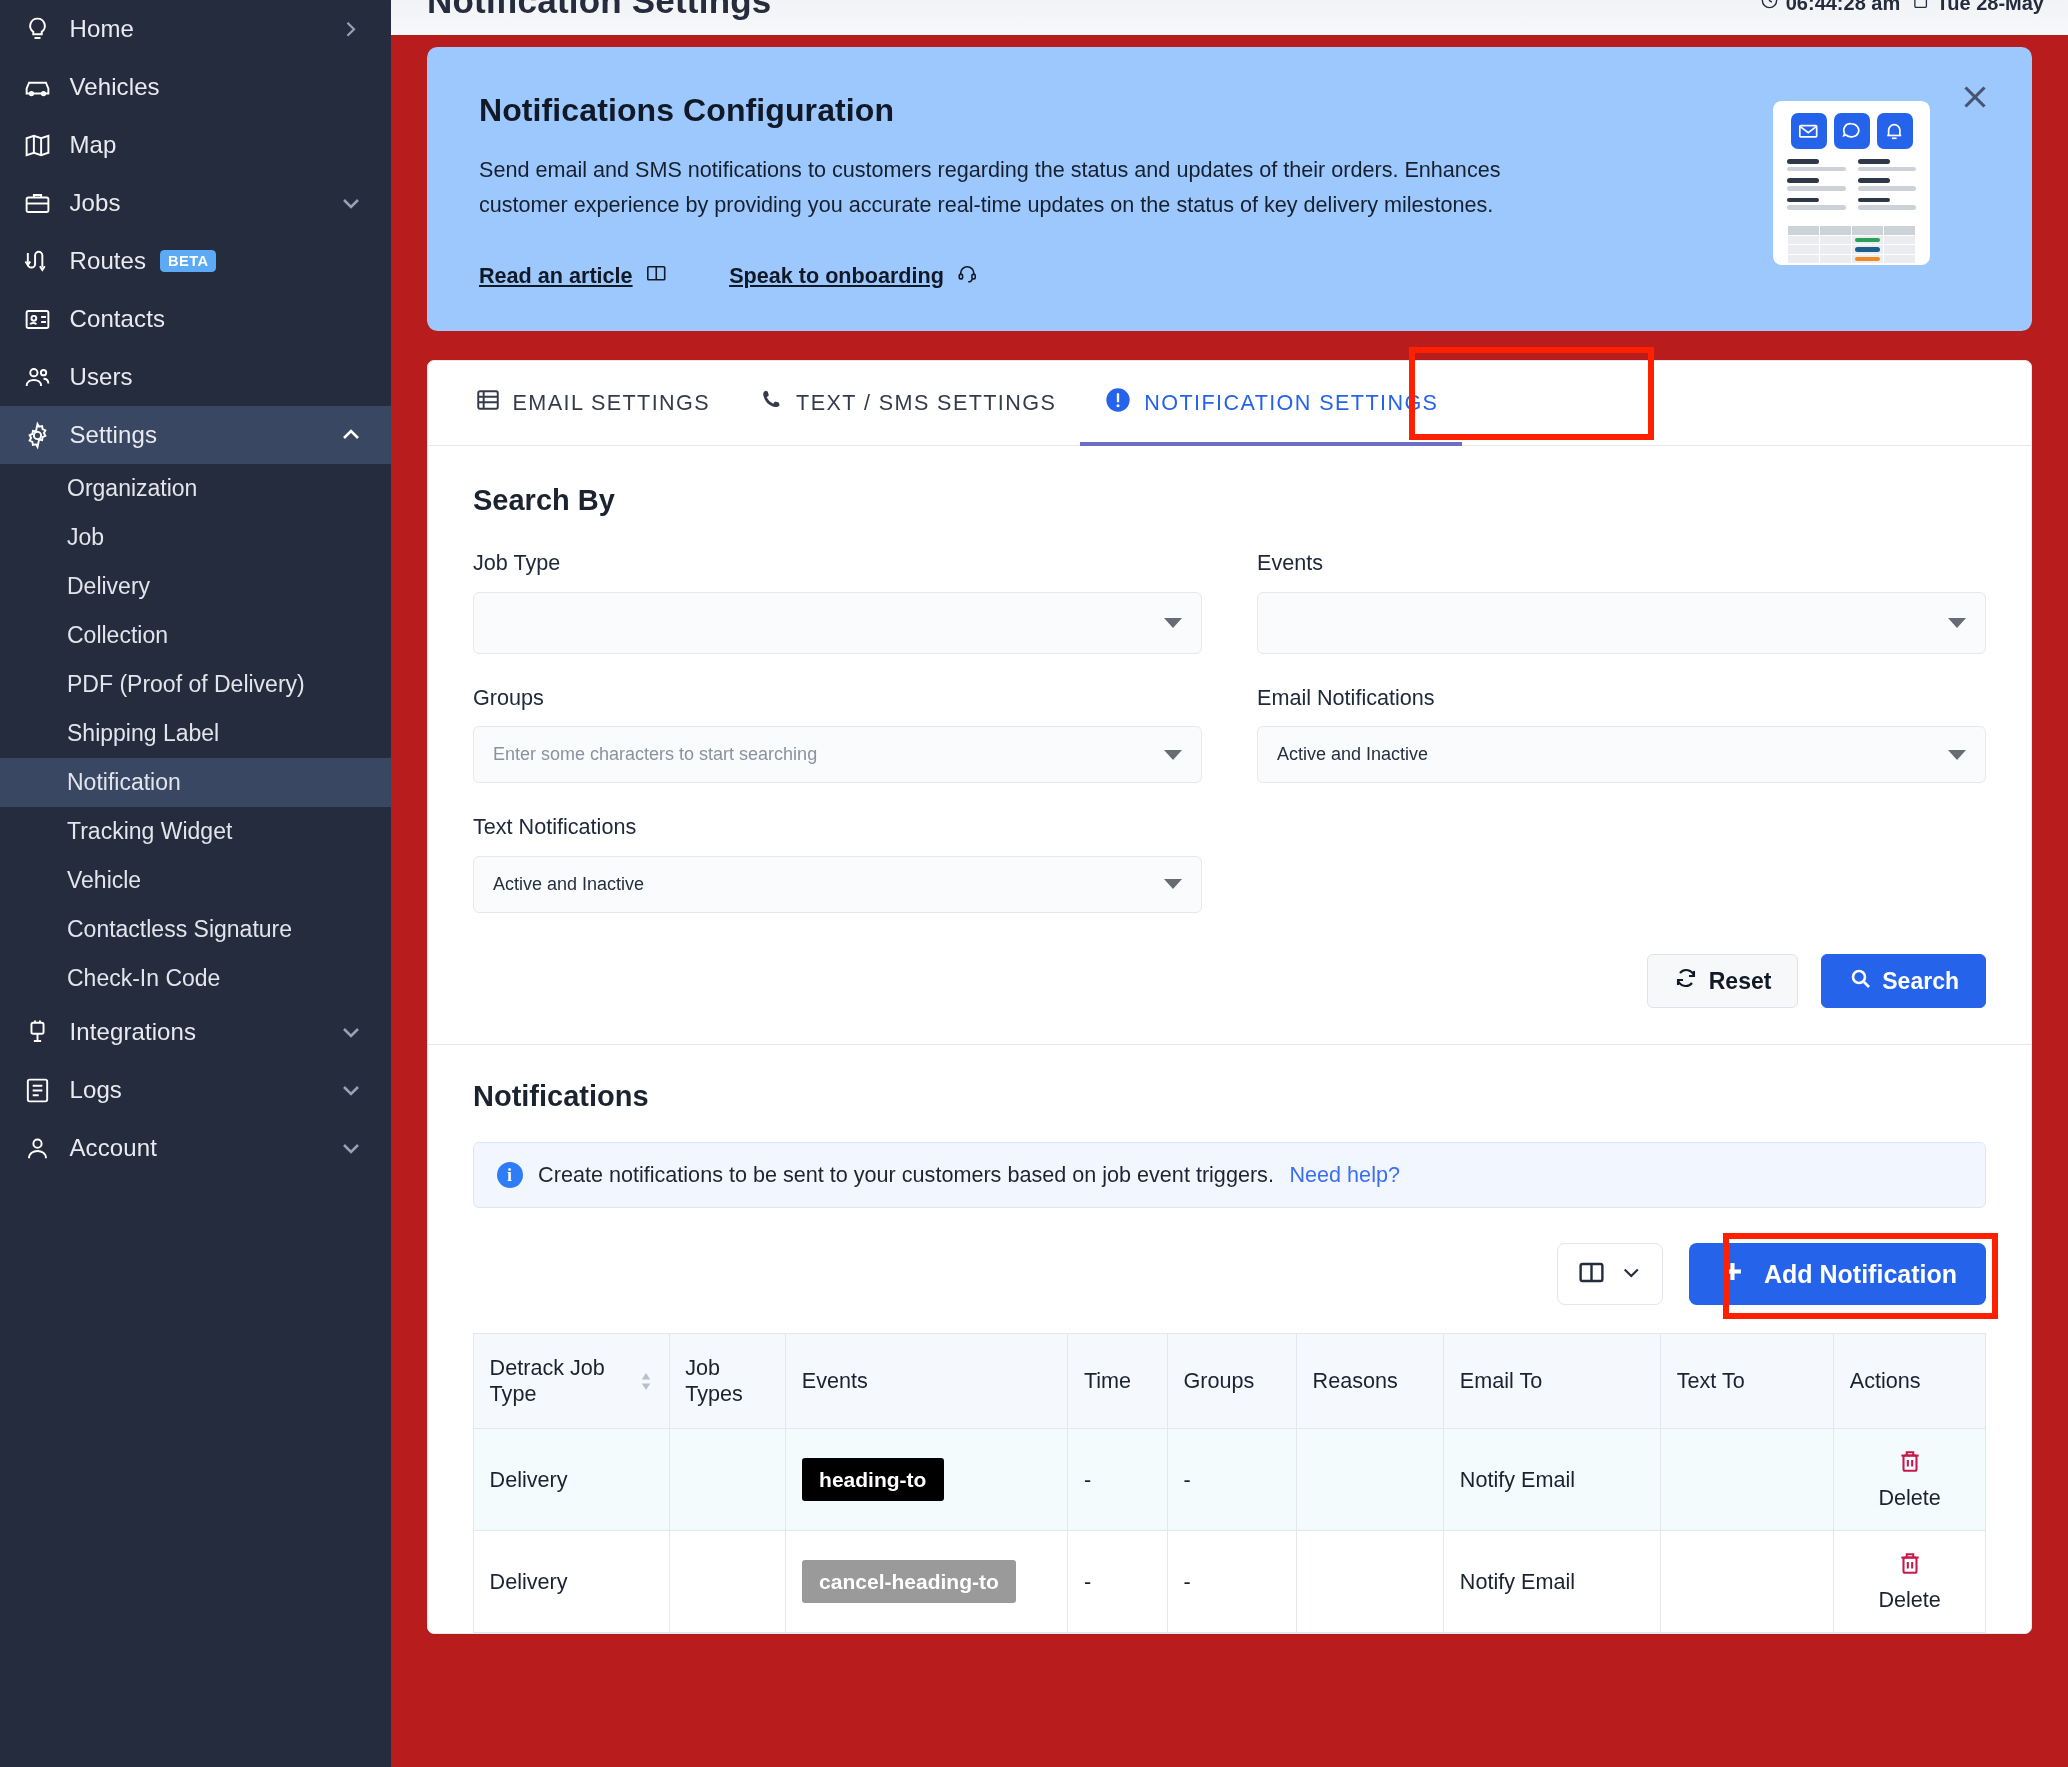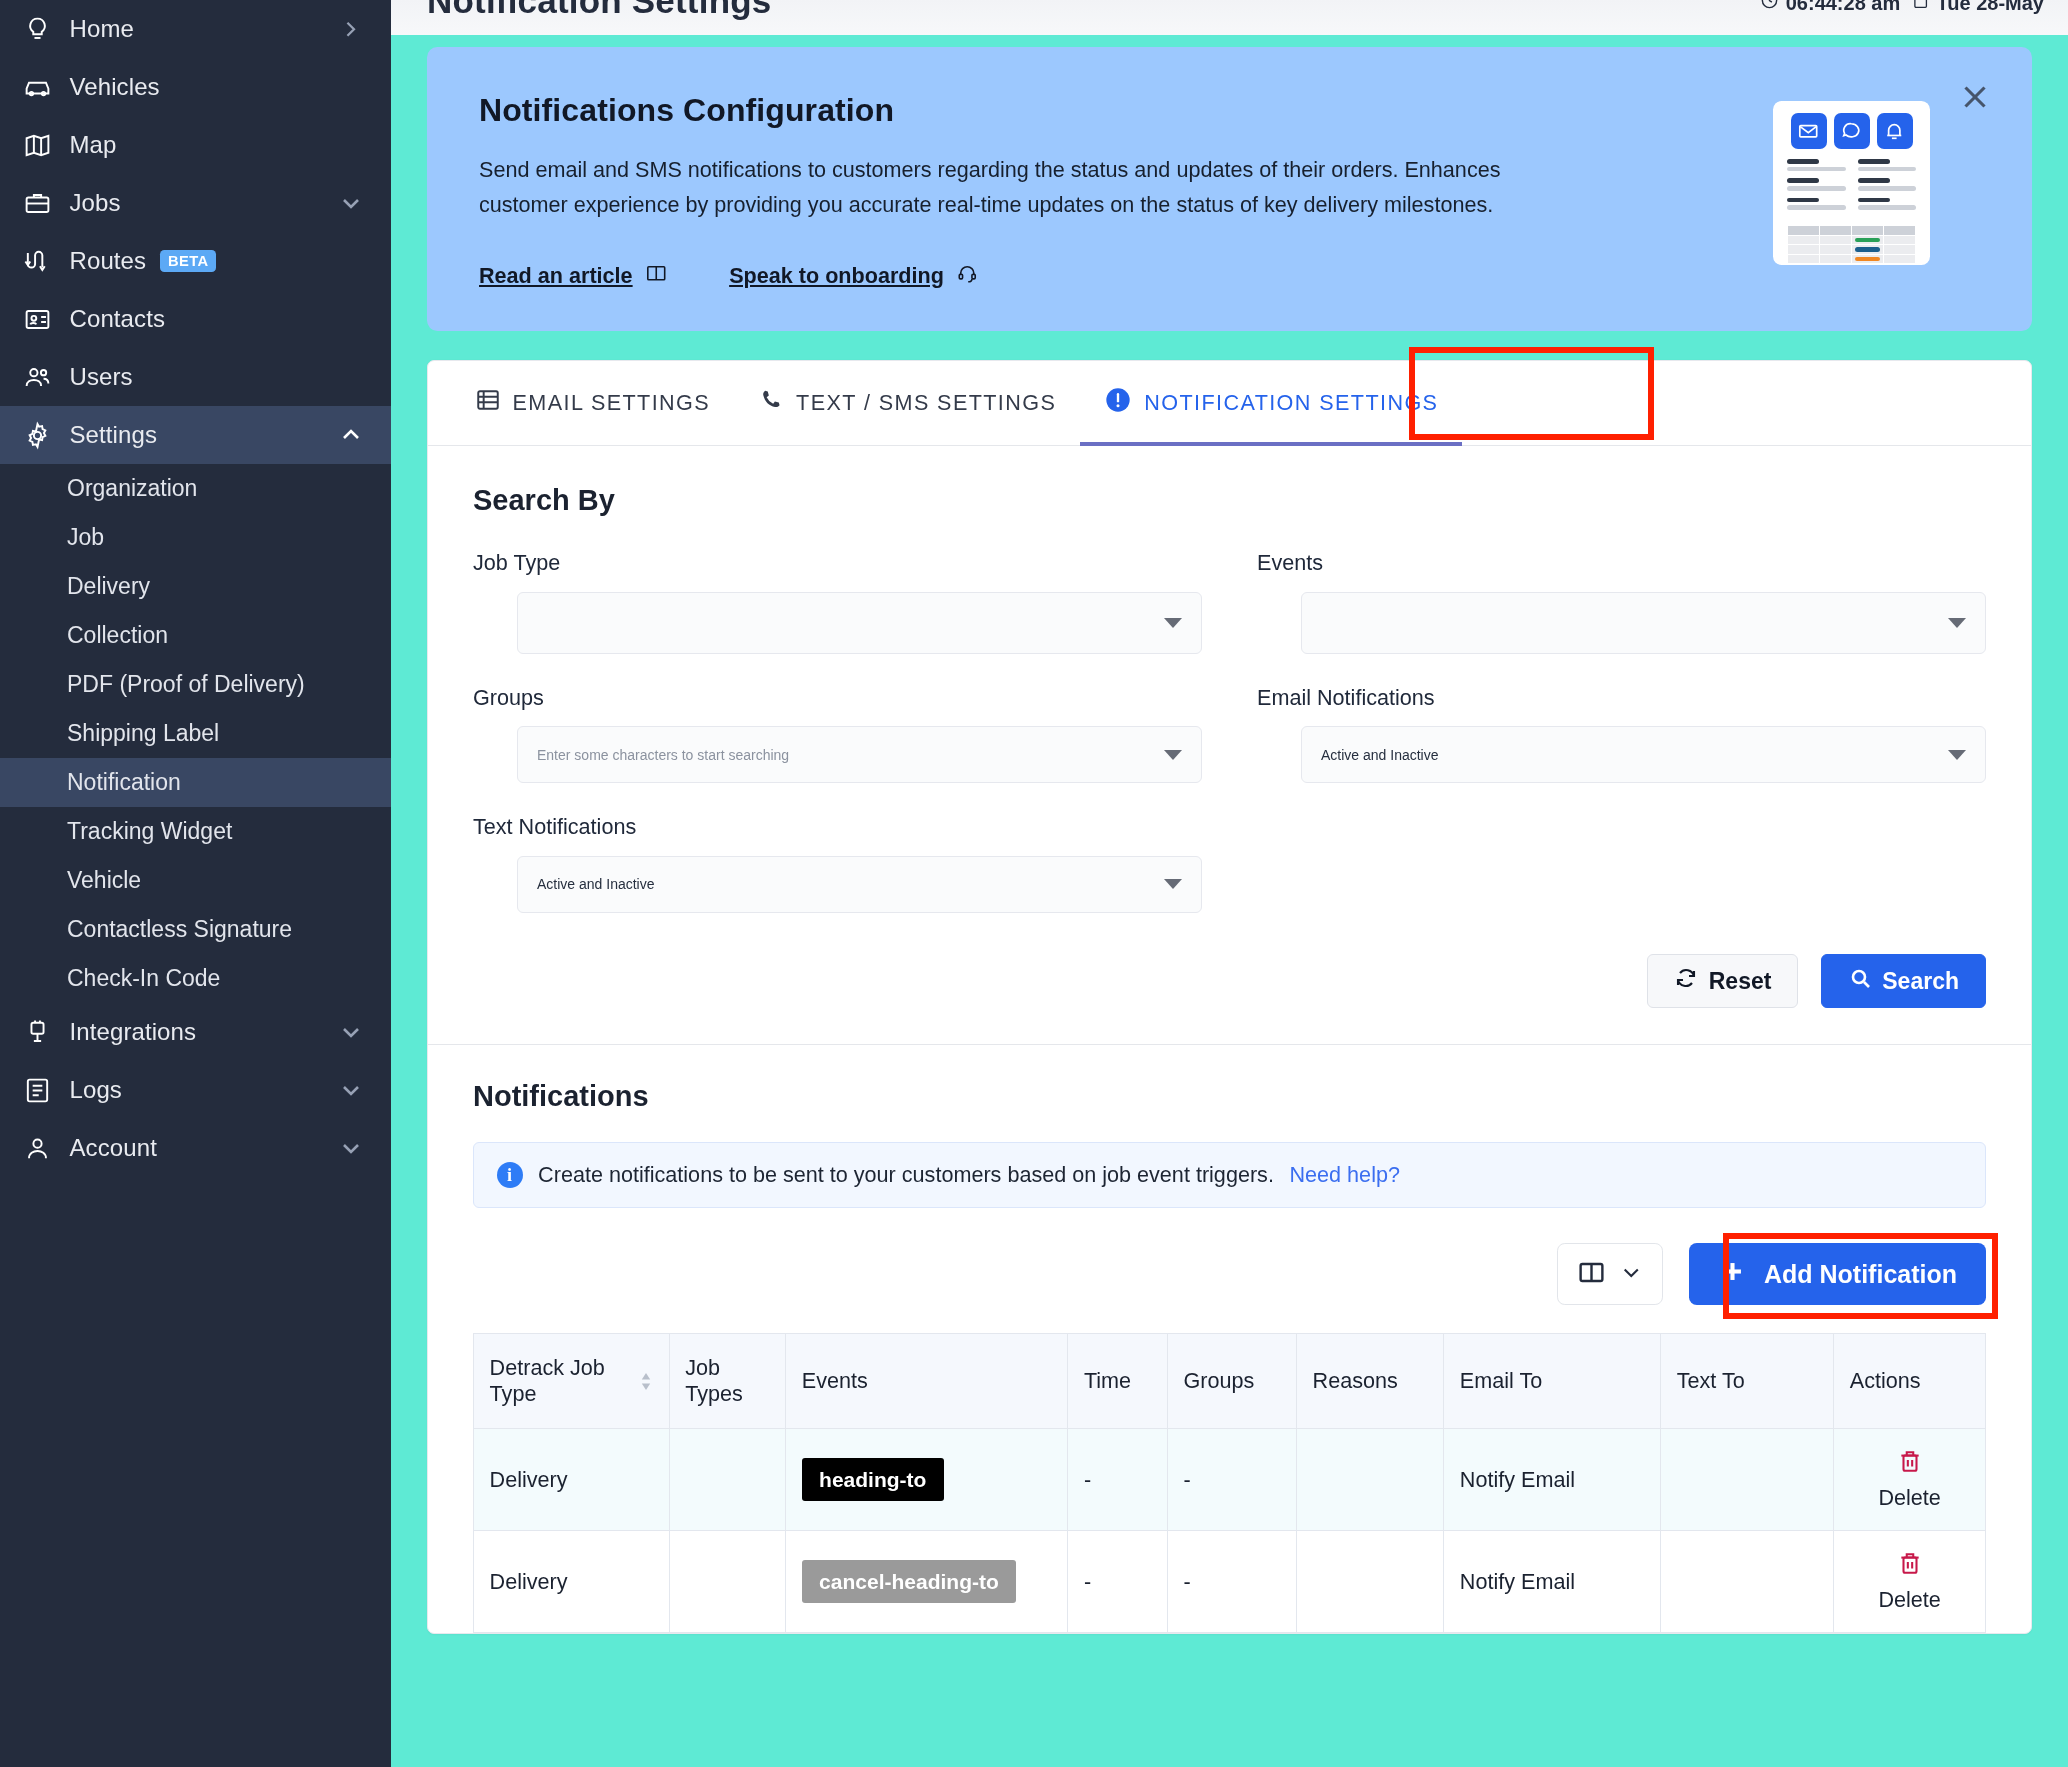--- a/index.html
+++ b/index.html
@@ -51,21 +51,21 @@
     padding-left: 67px;
     font-size: 23px;
     color: #e2e5ec;
     cursor: pointer;
   }
   .sub-item.active { background: #394763; }
 
   
   .main {
     flex: 1; height: 1767px; position: relative;
-    background: #5eead4;
+    background: #b91c1c;
     overflow: hidden;
   }
   .topbar {
     height: 35px; position: relative;
     background: linear-gradient(#f2f3f6,#f7f8fa);
     border-bottom: 0;
   }
   .page-title {
     position: absolute; left: 36px; top: -19px;
     font-size: 35px; font-weight: bold; color: #242c3d;
@@ -166,23 +166,22 @@
     column-gap: 55px; row-gap: 0; margin-top: 33px;
   }
   .field { margin-bottom: 31px; }
   .field label { display: block; font-size: 21.6px; color: #20293a; margin-bottom: 15.6px; }
   .select {
     position: relative;
     height: 57px; border: 0.9px solid #e6e8ee; border-radius: 6px;
     background: #fafbfc;
     display: flex; align-items: center;
     padding: 0 48px 0 19px;
-    font-size: 14px; color: #262f3f;
+    font-size: 18px; color: #262f3f;
     cursor: pointer;
-    margin-left: 44px;
   }
   .select.tall { height: 62px; }
   .select .ph { color: #8b929f; }
   .caret {
     position: absolute; right: 19px; top: 50%; transform: translateY(-50%);
     width: 0; height: 0;
     border-left: 9.5px solid transparent;
     border-right: 9.5px solid transparent;
     border-top: 10.4px solid #666b76;
   }

